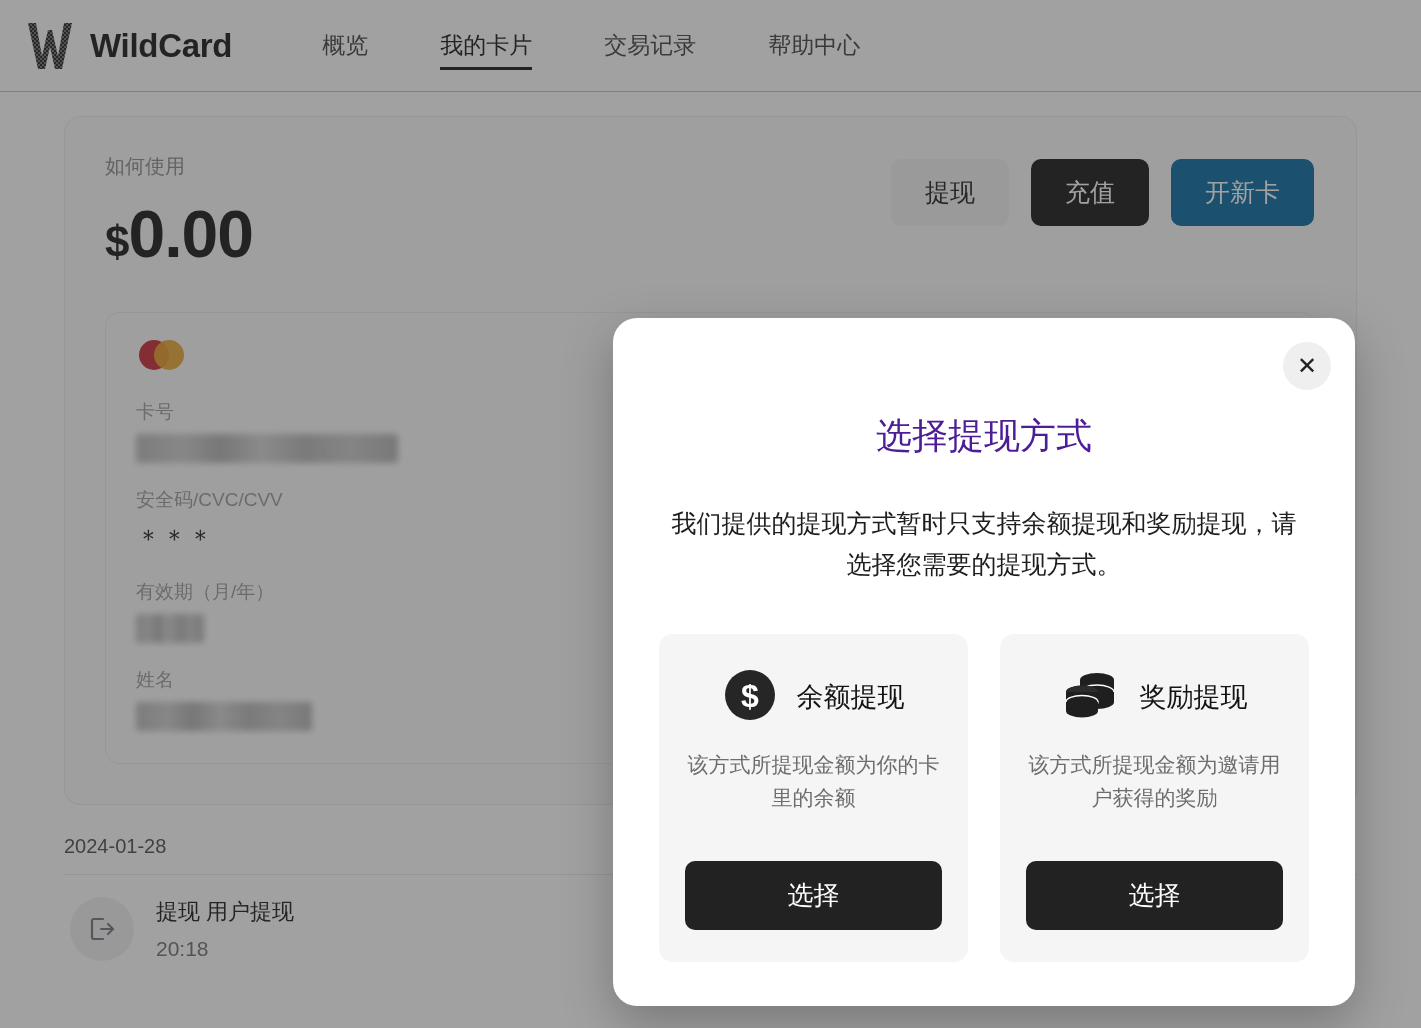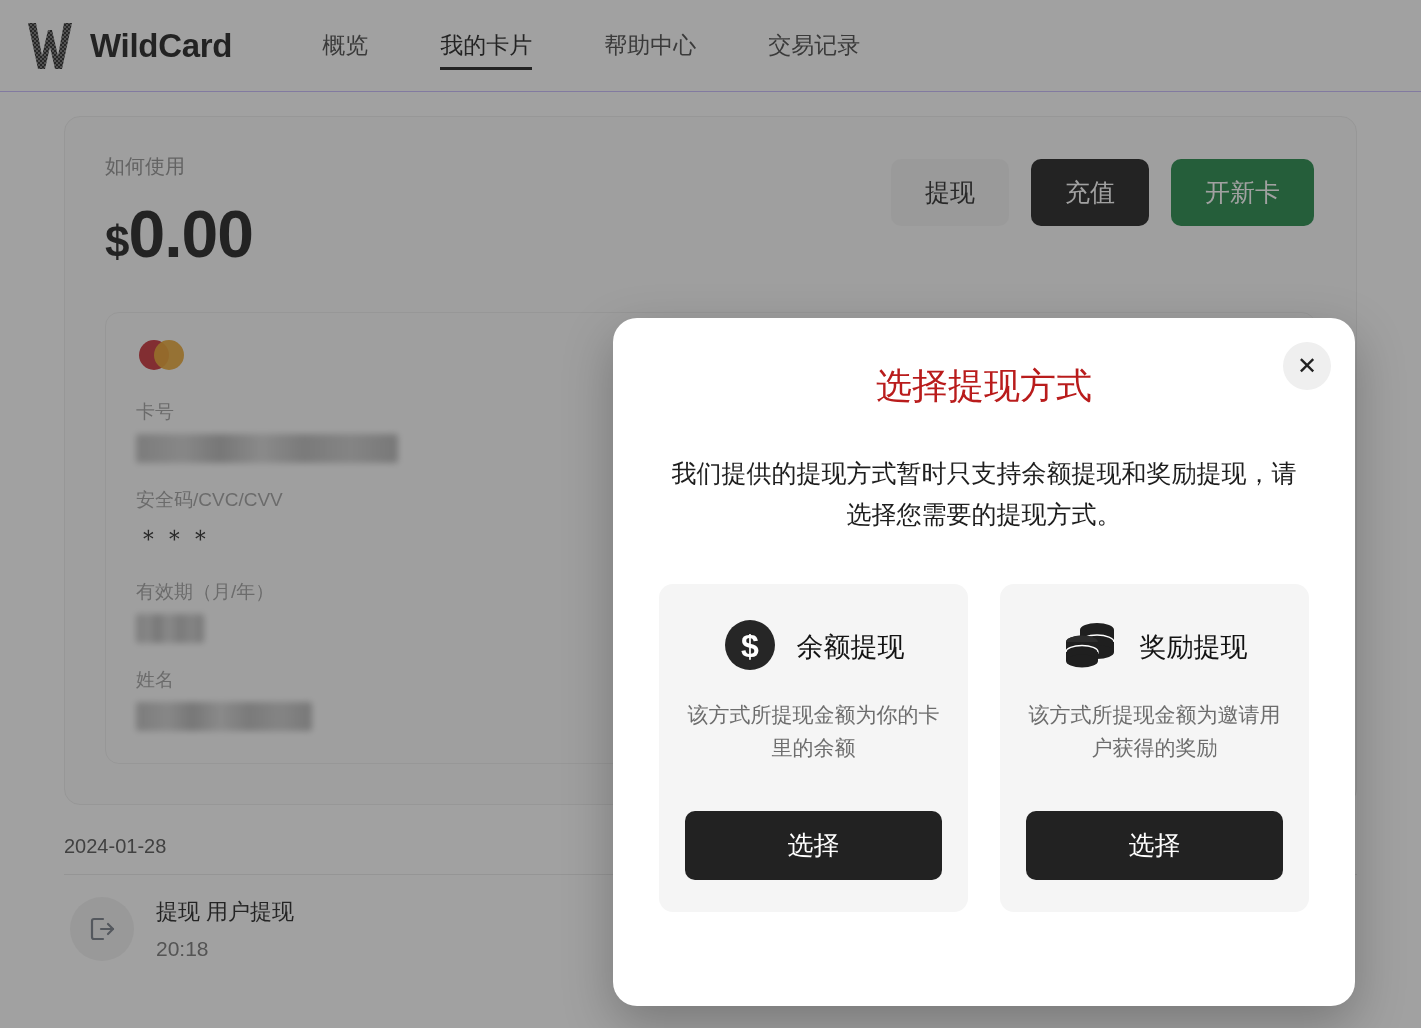--- a/index.html
+++ b/index.html
@@ -144,21 +144,21 @@
     border: none;
     border-radius: 10px;
     font-size: 25px;
     font-family: inherit;
     padding: 17px 34px;
     cursor: pointer;
     white-space: nowrap;
   }
   .btn-ghost { background: #f2f2f2; color: #1b1b1b; }
   .btn-dark  { background: #111111; color: #ffffff; }
-  .btn-blue  { background: #15803d; color: #ffffff; }
+  .btn-blue  { background: #0369a1; color: #ffffff; }
 
   
   .card-detail {
     margin-top: 40px;
     background: #fcfcfc;
     border: 1px solid #ededed;
     border-radius: 14px;
     padding: 26px 30px 32px 30px;
     position: relative;
     min-height: 370px;
@@ -247,22 +247,22 @@
     display: flex; align-items: center; justify-content: center;
     font-size: 24px;
     color: #222;
     font-family: inherit;
     line-height: 1;
   }
   .modal-title {
     text-align: center;
     font-size: 36px;
     font-weight: 400;
-    color: #b91c1c;
-    padding-top: 44px;
+    color: #4c1d95;
+    padding-top: 94px;
   }
   .modal-desc {
     text-align: center;
     font-size: 25px;
     line-height: 1.65;
     color: #1e1e1e;
     margin: 42px auto 0 auto;
     max-width: 640px;
   }
   .options {
@@ -330,24 +330,24 @@
     </div>
 
     <div class="nav">
       <div class="nav-item">
         <span>概览</span>
       </div>
       <div class="nav-item active">
         <span>我的卡片</span>
       </div>
       <div class="nav-item">
+        <span>交易记录</span>
+      </div>
+      <div class="nav-item">
         <span>帮助中心</span>
-      </div>
-      <div class="nav-item">
-        <span>交易记录</span>
       </div>
     </div>
   </div>
 
   <div class="content">
 
 
     <div class="panel">
       <div class="balance-label">如何使用</div>
       <div class="balance-amount">

